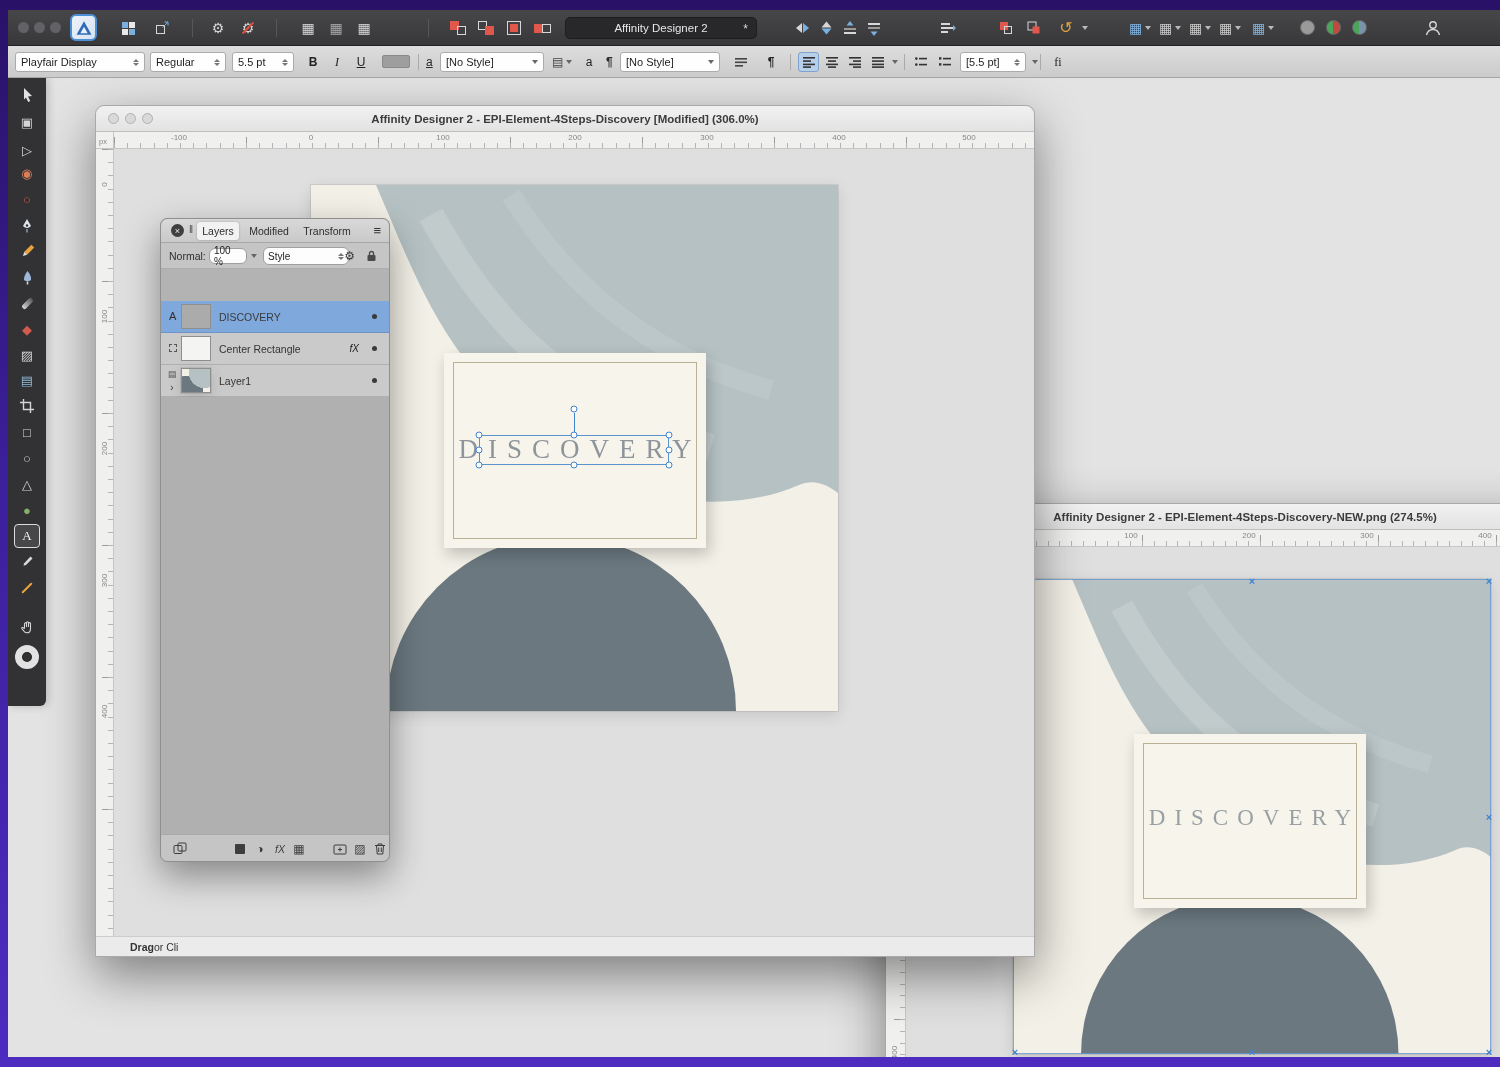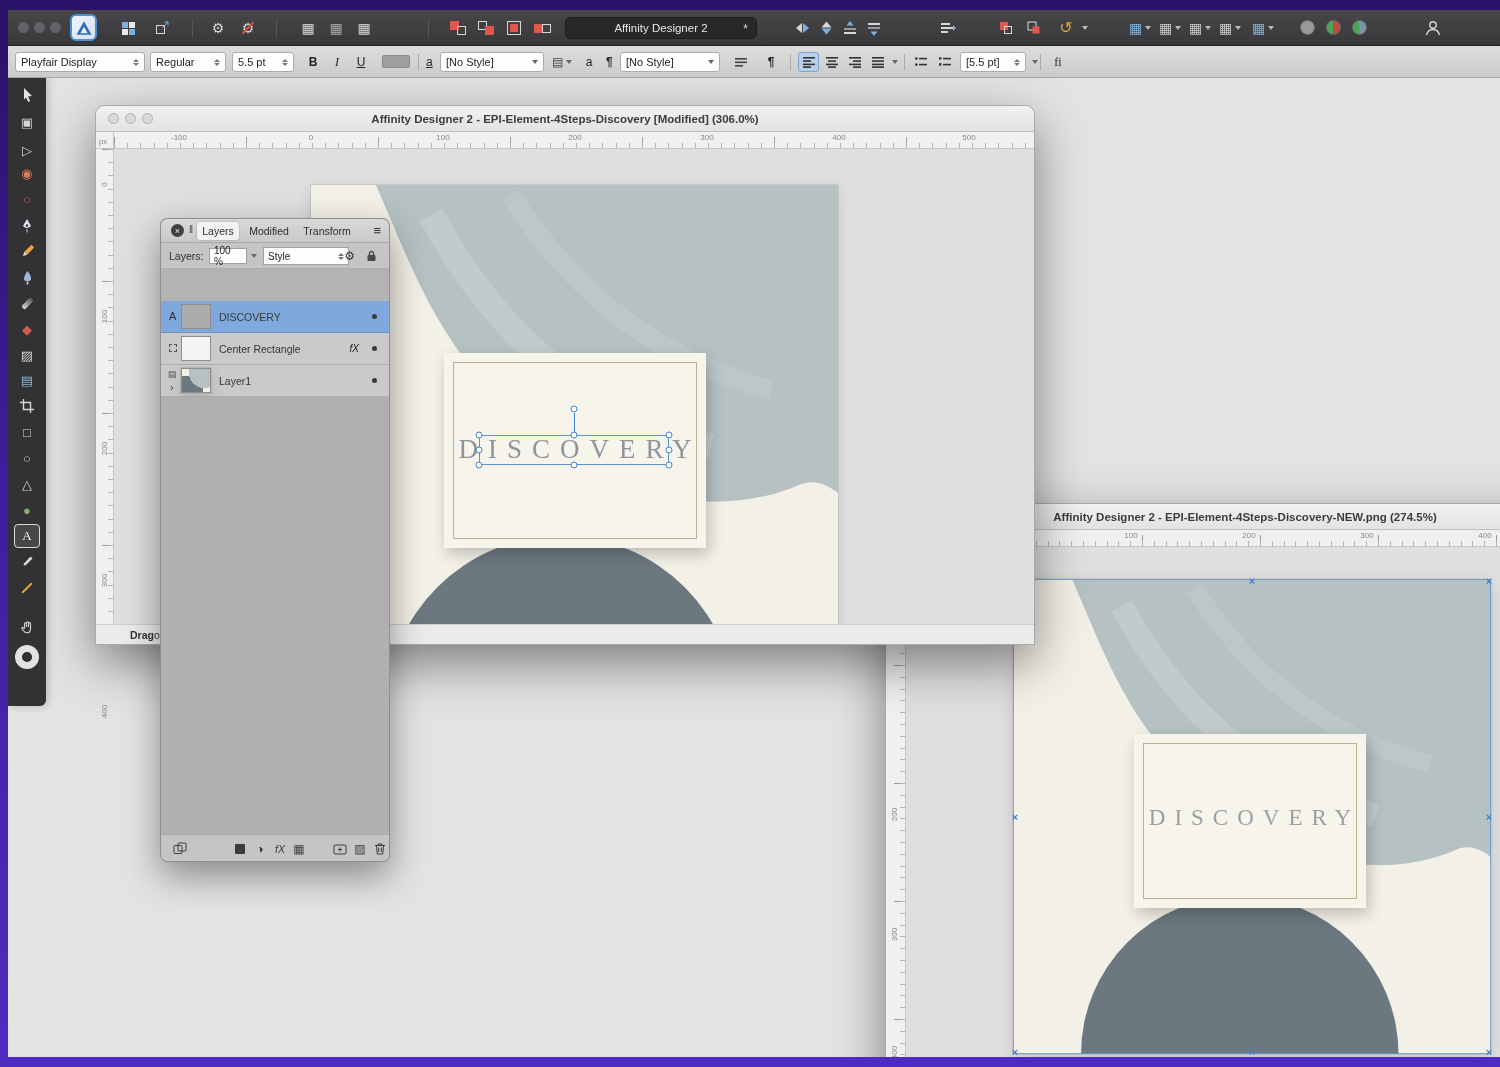--- a/index.html
+++ b/index.html
@@ -71,21 +71,21 @@
 .stem{position:absolute;width:1px;background:#3f84cf}
 .xmark{position:absolute;color:#3f84cf;font-size:11px;font-weight:700;transform:translate(-50%,-50%);line-height:1}
 .frame2{position:absolute;inset:0;border:1px solid rgba(100,150,210,.8)}
 
 .panel{position:absolute;left:152px;top:140px;width:230px;height:644px;background:#b3b3b3;border:1px solid #8f8f8f;border-radius:7px;box-shadow:0 14px 36px rgba(0,0,0,.4);z-index:6}
 .phead{position:absolute;left:0;top:0;right:0;height:24px;background:linear-gradient(#d9d9d9,#c9c9c9);border-radius:7px 7px 0 0;border-bottom:1px solid #a8a8a8}
 .pclose{position:absolute;left:10px;top:5px;width:13px;height:13px;border-radius:50%;background:#3f3f3f;color:#e8e8e8;font-size:9px;display:flex;align-items:center;justify-content:center}
 .ptab{position:absolute;top:3px;height:18px;display:flex;align-items:center;justify-content:center;font-size:10.5px;color:#2e2e2e;border-radius:3px}
 .ptab.on{background:#f2f2f2;box-shadow:0 0 2px rgba(0,0,0,.3)}
 .popac{position:absolute;left:0;top:24px;right:0;height:26px;background:#c5c5c5;border-bottom:1px solid #adadad;font-size:10.5px;color:#2e2e2e}
-.obox{position:absolute;background:#fdfdfd;border:1px solid #9f9f9f;border-radius:0;font-size:10px;color:#222;display:flex;align-items:center;padding:0 4px}
+.obox{position:absolute;background:#fdfdfd;border:1px solid #9f9f9f;border-radius:6px;font-size:10px;color:#222;display:flex;align-items:center;padding:0 4px}
 .lrow{position:absolute;left:0;right:0;height:32px;background:#cacaca;border-bottom:1px solid #b0b0b0}
 .lrow.on{background:#7fa8dc;border-bottom-color:#6d94c6}
 .lgut{position:absolute;left:3px;top:0;width:16px;height:32px}
 .lthumb{position:absolute;left:20px;top:3px;width:30px;height:25px;border:1px solid #8e8e8e;background:#ababab}
 .lthumb.white{background:#f4f4f2}
 .lthumb.art{background:radial-gradient(circle at 80% 15%,#b5c1c3 0 52%,transparent 53%),radial-gradient(circle at 15% 105%,#6b7880 0 50%,transparent 51%),#f3f0e7}
 .lname{position:absolute;left:58px;top:0;height:32px;display:flex;align-items:center;font-size:10.5px;color:#333}
 .lname.dim{color:#929292}
 .ldot{position:absolute;right:12px;top:13px;width:5px;height:5px;border-radius:50%;background:#3a3a3a}
 .lfx{position:absolute;right:30px;top:10px;font-size:10px;font-style:italic;color:#222}
@@ -421,21 +421,21 @@
           <span class="xmark" style="left:476px;top:2px">×</span>
           <span class="xmark" style="left:2px;top:238px">×</span>
           <span class="xmark" style="left:476px;top:238px">×</span>
           <span class="xmark" style="left:2px;top:473px">×</span>
           <span class="xmark" style="left:239px;top:473px">×</span>
           <span class="xmark" style="left:476px;top:473px">×</span>
         </div>
       </div>
     </div>
 
-    <div class="win" style="left:87px;top:27px;width:940px;height:540px;z-index:3">
+    <div class="win" style="left:87px;top:27px;width:940px;height:852px;z-index:3">
       <div class="tbar">
         <span class="tl" style="left:12px"></span>
         <span class="tl" style="left:29px"></span>
         <span class="tl" style="left:46px"></span>
         <span class="title">Affinity Designer 2 - EPI-Element-4Steps-Discovery [Modified] (306.0%)</span>
       </div>
       <div class="corner" style="left:0;top:26px;width:18px;height:17px">px</div>
       <div class="hr" style="left:18px;top:26px;right:0">
         <span class="rn" style="left:65px">-100</span>
         <span class="rn" style="left:197px">0</span>
@@ -576,21 +576,21 @@
     <div class="panel">
       <div class="phead">
         <span class="pclose">×</span>
         <span style="position:absolute;left:28px;top:5px;font-size:10px;color:#444">‖</span>
         <span class="ptab on" style="left:36px;width:42px">Layers</span>
         <span class="ptab" style="left:80px;width:56px">Modified</span>
         <span class="ptab" style="left:136px;width:60px">Transform</span>
         <span style="position:absolute;right:8px;top:4px;font-size:13px;color:#333">≡</span>
       </div>
       <div class="popac">
-        <span style="position:absolute;left:8px;top:7px">Layers:</span>
+        <span style="position:absolute;left:8px;top:7px">Normal:</span>
         <span class="obox" style="left:48px;top:5px;width:38px;height:16px">100 %</span>
         <span class="caret dk" style="position:absolute;left:90px;top:11px"></span>
         <div class="obox" style="left:102px;top:4px;width:86px;height:18px">
           <span style="flex:1">Style</span>
           <span class="dual">
               <i class="u"></i>
               <i class="d"></i>
             </span>
         </div>
         <span style="position:absolute;right:34px;top:6px;font-size:12px;color:#3d3d3d">⚙</span>

